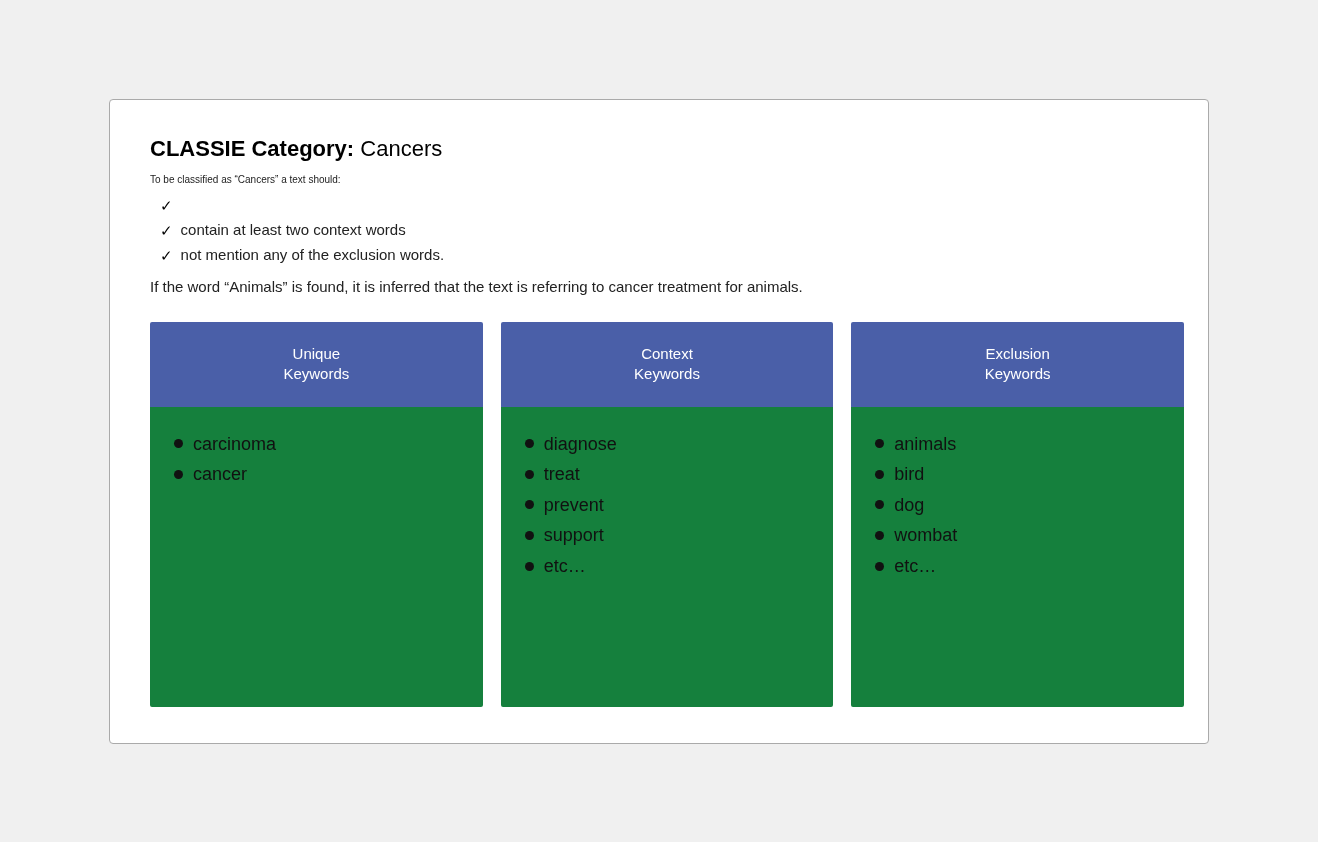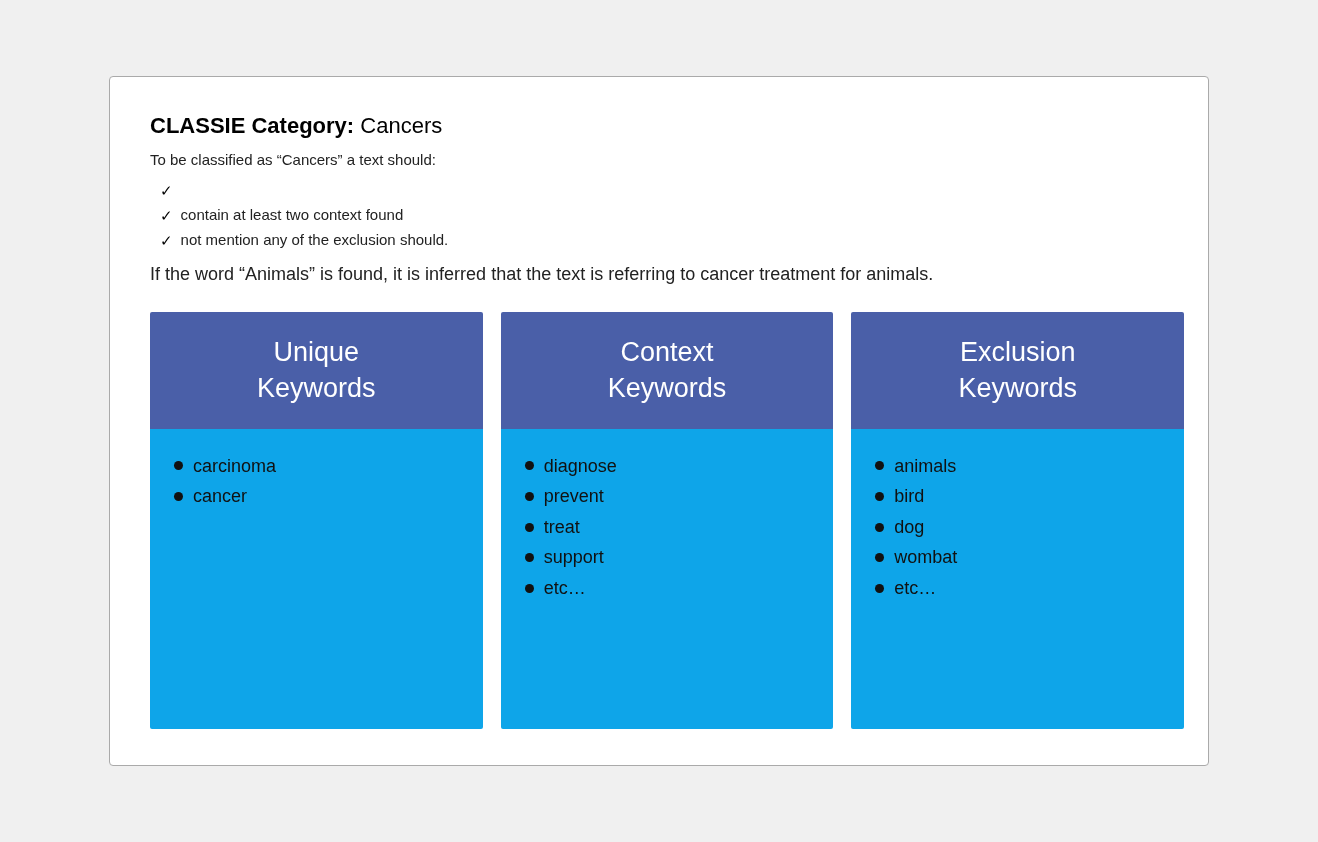--- a/index.html
+++ b/index.html
@@ -33,21 +33,21 @@
 
     .title .bold-part {
       font-weight: 900;
     }
 
     .title .normal-part {
       font-weight: 400;
     }
 
     .description {
-      font-size: 15px;
+      font-size: 10px;
       color: #222;
       margin-bottom: 4px;
       line-height: 1.5;
     }
 
     .checklist {
       margin: 6px 0 6px 10px;
       list-style: none;
     }
 
@@ -61,21 +61,21 @@
     }
 
     .checklist li .check {
       color: #000;
       font-size: 15px;
       margin-top: 1px;
       flex-shrink: 0;
     }
 
     .note {
-      font-size: 18px;
+      font-size: 15px;
       color: #222;
       margin-top: 8px;
       line-height: 1.5;
     }
 
     .columns {
       display: flex;
       gap: 18px;
       margin-top: 24px;
     }
@@ -83,28 +83,28 @@
     .column {
       flex: 1;
       border-radius: 2px;
       overflow: hidden;
     }
 
     .column-header {
       background: #4a5fa8;
       color: #ffffff;
       text-align: center;
-      font-size: 27px;
+      font-size: 15px;
       font-weight: 400;
       padding: 22px 16px 22px 16px;
       line-height: 1.35;
     }
 
     .column-body {
-      background: #0ea5e9;
+      background: #15803d;
       padding: 22px 20px 30px 24px;
       min-height: 300px;
     }
 
     .keyword-list {
       list-style: none;
     }
 
     .keyword-list li {
       font-size: 18px;
@@ -134,25 +134,25 @@
   </div>
 
   <p class="description">To be classified as “Cancers” a text should:</p>
 
   <ul class="checklist">
     <li>
       <span class="check">✓</span>
     </li>
     <li>
       <span class="check">✓</span>
-      <span>contain at least two context found</span>
+      <span>contain at least two context words</span>
     </li>
     <li>
       <span class="check">✓</span>
-      <span>not mention any of the exclusion should.</span>
+      <span>not mention any of the exclusion words.</span>
     </li>
   </ul>
 
   <p class="note">If the word “Animals” is found, it is inferred that the text is referring to cancer treatment for animals.</p>
 
   <div class="columns">
 
     <div class="column">
       <div class="column-header">
         Unique<br>Keywords
@@ -176,25 +176,25 @@
         Context<br>Keywords
       </div>
       <div class="column-body">
         <ul class="keyword-list">
           <li>
             <span class="bullet"></span>
             <span>diagnose</span>
           </li>
           <li>
             <span class="bullet"></span>
+            <span>treat</span>
+          </li>
+          <li>
+            <span class="bullet"></span>
             <span>prevent</span>
-          </li>
-          <li>
-            <span class="bullet"></span>
-            <span>treat</span>
           </li>
           <li>
             <span class="bullet"></span>
             <span>support</span>
           </li>
           <li>
             <span class="bullet"></span>
             <span>etc…</span>
           </li>
         </ul>

